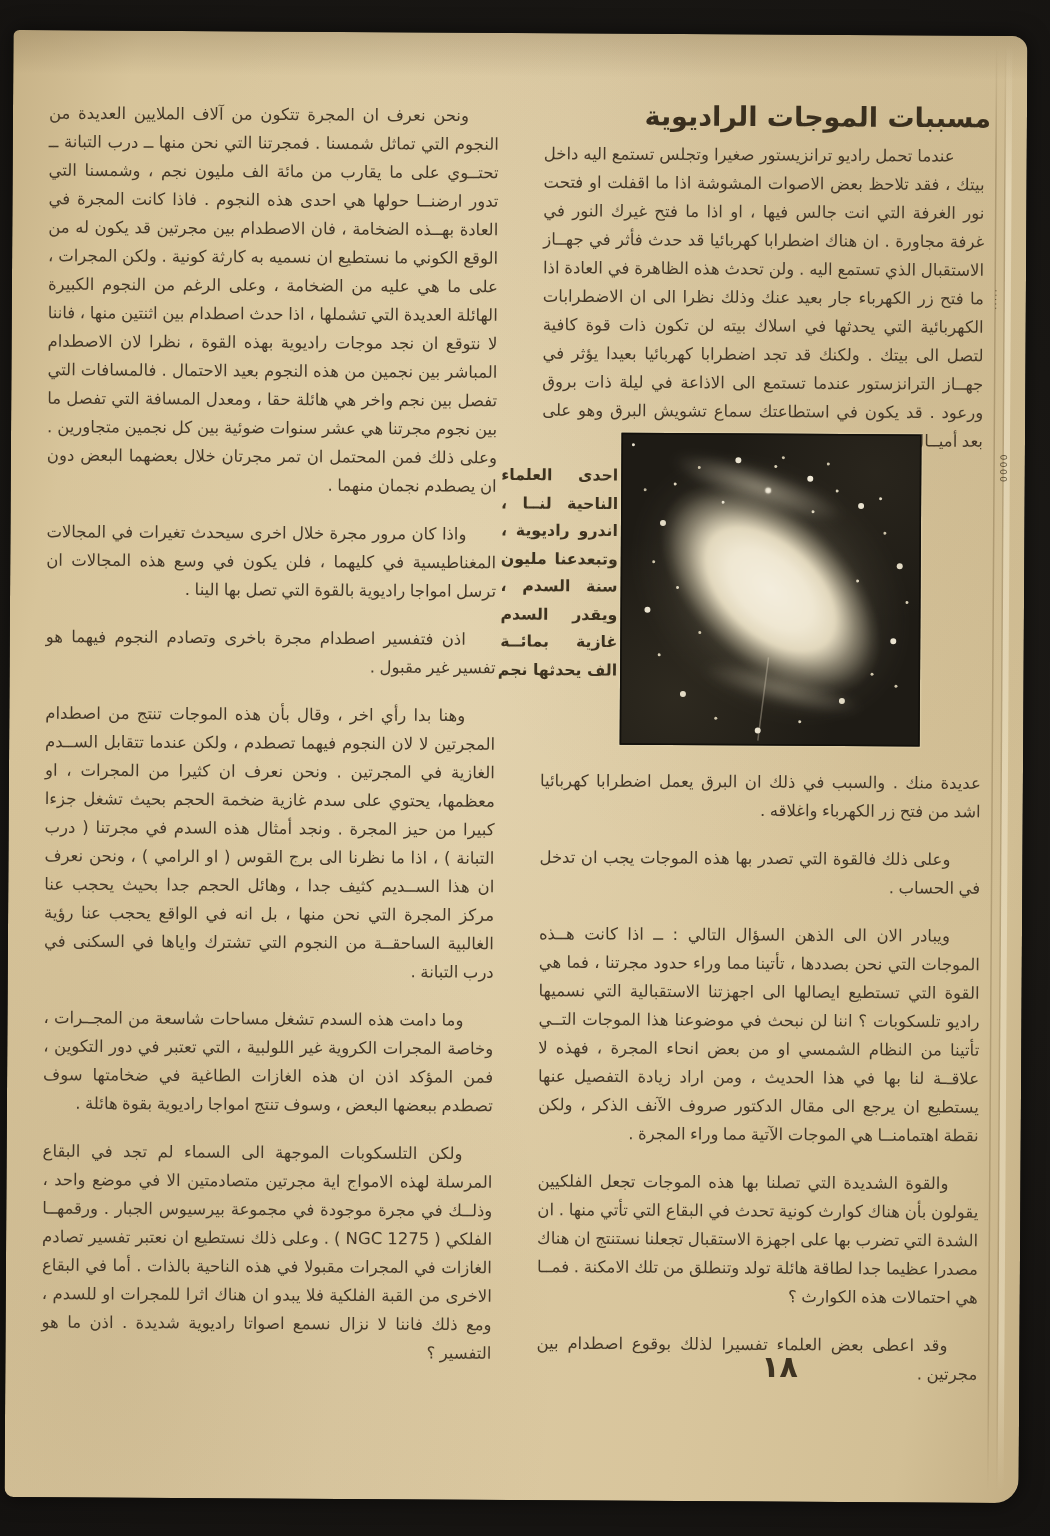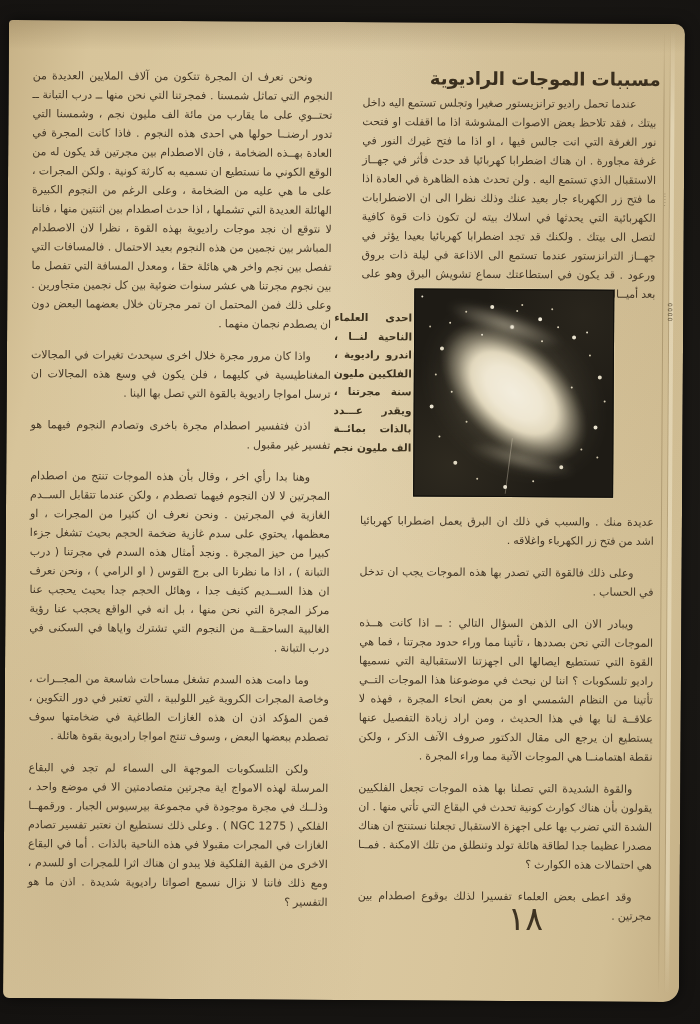--- a/index.html
+++ b/index.html
@@ -77,21 +77,21 @@
       150px 90px 0 #ddd4bd, 30px 95px 0 #ddd4bd, 45px 125px 0 #cfc5ab, 165px 35px 0 #e2dac4,
       100px 8px 0 #cfc5ab, 8px 30px 0 #bdb49c, 130px 12px 0 #cfc5ab, 176px 160px 0 #cfc5ab;}
   .g-arm1{position:absolute;left:30px;top:22px;width:120px;height:26px;border-radius:50%;
     transform:rotate(18deg);filter:blur(3px);
     background:radial-gradient(closest-side, rgba(222,212,185,.55), transparent 100%);}
   .g-arm2{position:absolute;left:52px;top:158px;width:110px;height:22px;border-radius:50%;
     transform:rotate(14deg);filter:blur(3px);
     background:radial-gradient(closest-side, rgba(210,200,172,.45), transparent 100%);}
   .g-scratch{position:absolute;left:94px;top:148px;width:1px;height:56px;background:rgba(225,215,192,.35);transform:rotate(7deg);}
   
-  .pagenum{position:absolute;left:504px;top:876px;font-size:33px;font-weight:normal;color:#3e3322;direction:rtl;}
+  .pagenum{position:absolute;left:504px;top:876px;font-size:20px;font-weight:bold;color:#3e3322;direction:rtl;}
 </style>
 </head>
 <body>
 
 <div class="page">
 
   <div class="spine">
     <div class="l1"></div>
     <div class="l2"></div>
     <div class="l3"></div>
@@ -103,25 +103,25 @@
 
   <div class="col col-right">
     <p>عندما تحمل راديو ترانزيستور صغيرا وتجلس تستمع اليه داخل بيتك ، فقد تلاحظ بعض الاصوات المشوشة اذا ما اقفلت او فتحت نور الغرفة التي انت جالس فيها ، او اذا ما فتح غيرك النور في غرفة مجاورة . ان هناك اضطرابا كهربائيا قد حدث فأثر في جهــاز الاستقبال الذي تستمع اليه . ولن تحدث هذه الظاهرة في العادة اذا ما فتح زر الكهرباء جار بعيد عنك وذلك نظرا الى ان الاضطرابات الكهربائية التي يحدثها في اسلاك بيته لن تكون ذات قوة كافية لتصل الى بيتك . ولكنك قد تجد اضطرابا كهربائيا بعيدا يؤثر في جهــاز الترانزستور عندما تستمع الى الاذاعة في ليلة ذات بروق ورعود . قد يكون في استطاعتك سماع تشويش البرق وهو على بعد أميــال</p>
   </div>
 
   <div class="figure">
     <div class="caption">
       <div>احدى العلماء</div>
       <div>الناحية لنــا ،</div>
       <div>اندرو راديوية ،</div>
-      <div>الفلكيين مليون</div>
-      <div>سنة مجرتنا ،</div>
-      <div>ويقدر عـــدد</div>
-      <div>بالذات بمائــة</div>
-      <div>الف مليون نجم</div>
+      <div>وتبعدعنا مليون</div>
+      <div>سنة السدم ،</div>
+      <div>ويقدر السدم</div>
+      <div>غازية بمائــة</div>
+      <div>الف يحدثها نجم</div>
     </div>
     <div class="photo">
       <div class="g-halo"></div>
       <div class="g-arm1"></div>
       <div class="g-arm2"></div>
       <div class="g-core"></div>
       <div class="g-stars"></div>
       <div class="g-scratch"></div>
     </div>
   </div>

